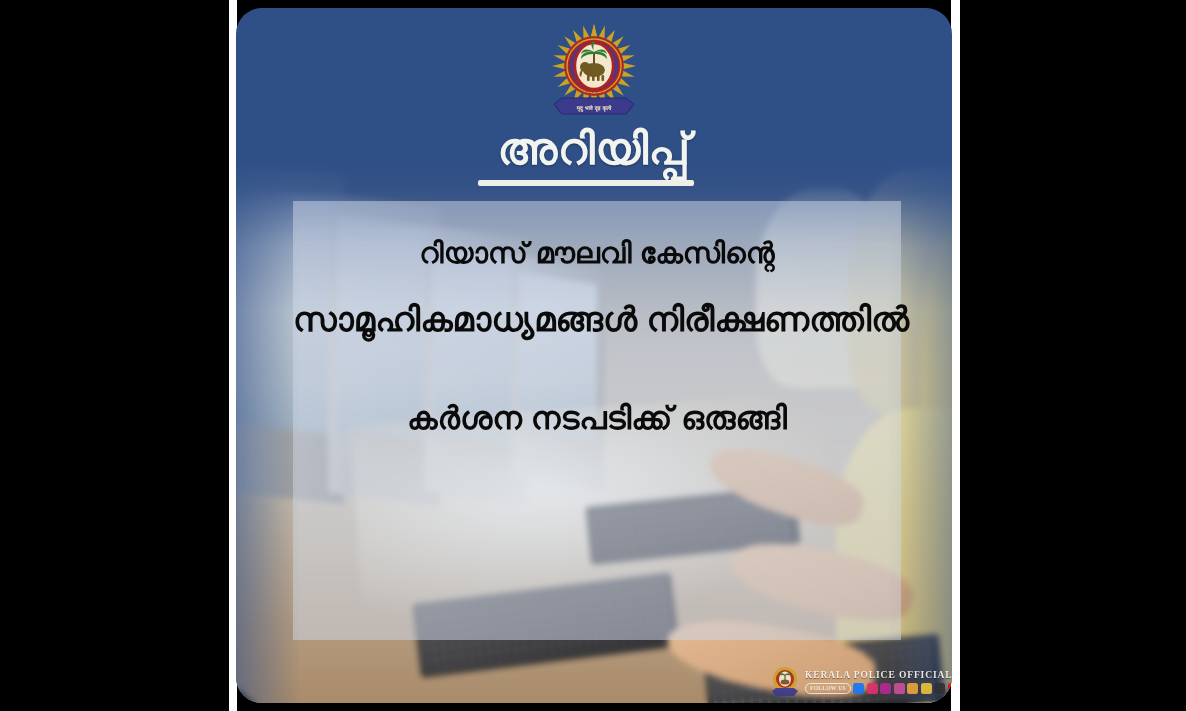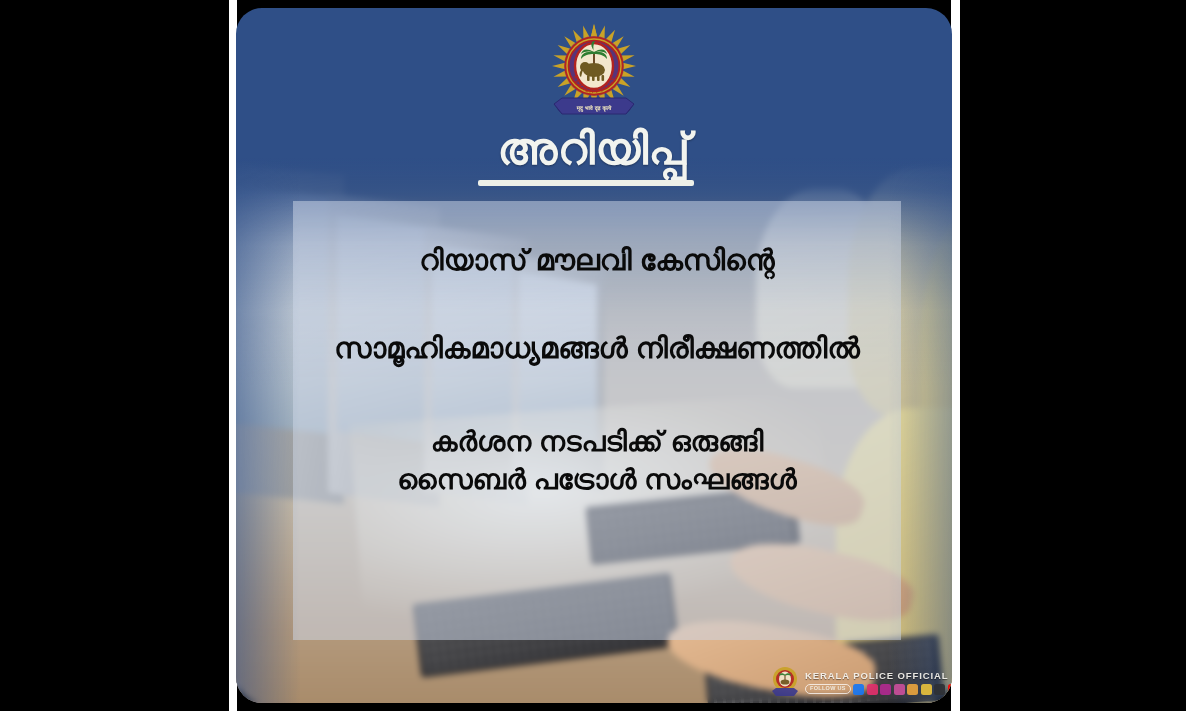--- a/index.html
+++ b/index.html
@@ -92,38 +92,38 @@
     position:absolute;left:242px;top:172px;width:216px;height:6px;
     background:#eef0e8;border-radius:2px;
   }
 
   
   #panel{
     position:absolute;left:57px;top:193px;width:608px;height:439px;
     background:rgba(205,214,232,.52);
   }
   #panel-body{
-    position:absolute;left:57px;top:202px;width:608px;height:439px;
+    position:absolute;left:57px;top:195px;width:608px;height:439px;
     display:flex;flex-direction:column;justify-content:flex-start;align-items:center;
     padding-top:24px;box-sizing:border-box;
   }
   .blk{width:100%;text-align:center;color:#0a0a0a;font-weight:700;}
   .ln{line-height:1.30;white-space:nowrap;}
   .b1{font-size:29px;margin-top:8px;}
-  .b2{font-size:29px;margin-top:50px;}
-  .b3{font-size:28px;margin-top:56px;}
+  .b2{font-size:34px;margin-top:24px;}
+  .b3{font-size:32px;margin-top:56px;}
   .b3 .ln{line-height:1.36;}
 
   
   #watermark{
     position:absolute;left:534px;top:655px;width:166px;height:38px;
     display:flex;align-items:center;gap:5px;opacity:.92;
   }
   #wm-crest{width:30px;height:32px;flex:0 0 auto;}
-  #wm-right{display:flex;flex-direction:column;gap:3px;}
+  #wm-right{display:flex;flex-direction:column;gap:3px;font-family:Liberation Serif, serif;}
   #wm-title{font-size:9.5px;font-weight:700;letter-spacing:.9px;color:#f6f4ef;
             text-shadow:0 1px 1px rgba(0,0,0,.5);white-space:nowrap;}
   #wm-icons{display:flex;align-items:center;gap:2.5px;}
   .wm-pill{font-size:5.5px;font-weight:700;color:#f2efe6;letter-spacing:.3px;
            border:1px solid rgba(255,255,255,.8);border-radius:7px;padding:1.5px 4px;
            white-space:nowrap;line-height:1;}
   .si{width:11px;height:11px;border-radius:2.5px;display:block;}
 </style>
 </head>
 <body>
@@ -248,21 +248,20 @@
       <div class="blk b1">
         <div class="ln">റിയാസ് മൗലവി കേസിന്റെ</div>
       </div>
 
       <div class="blk b2">
         <div class="ln">സാമൂഹികമാധ്യമങ്ങൾ നിരീക്ഷണത്തിൽ</div>
       </div>
 
       <div class="blk b3">
         <div class="ln">കർശന നടപടിക്ക് ഒരുങ്ങി</div>
-        <div class="ln">സൈബർ പട്രോൾ സംഘങ്ങൾ</div>
       </div>
     </div>
 
     <div id="watermark">
       <svg id="wm-crest" viewBox="0 0 30 32" aria-hidden="true">
         <circle cx="15" cy="13" r="12" fill="#c9a227"></circle>
         <circle cx="15" cy="13" r="9" fill="#b2231f"></circle>
         <ellipse cx="15" cy="13" rx="6" ry="7.5" fill="#f3e7cd"></ellipse>
         <rect x="14.4" y="9" width="1.2" height="5" fill="#6d4c28"></rect>
         <path d="M15 8.6 C11 6 9 8 9 10 C11 8.6 13 8.8 15 9.6 Z" fill="#2e7d32"></path>

